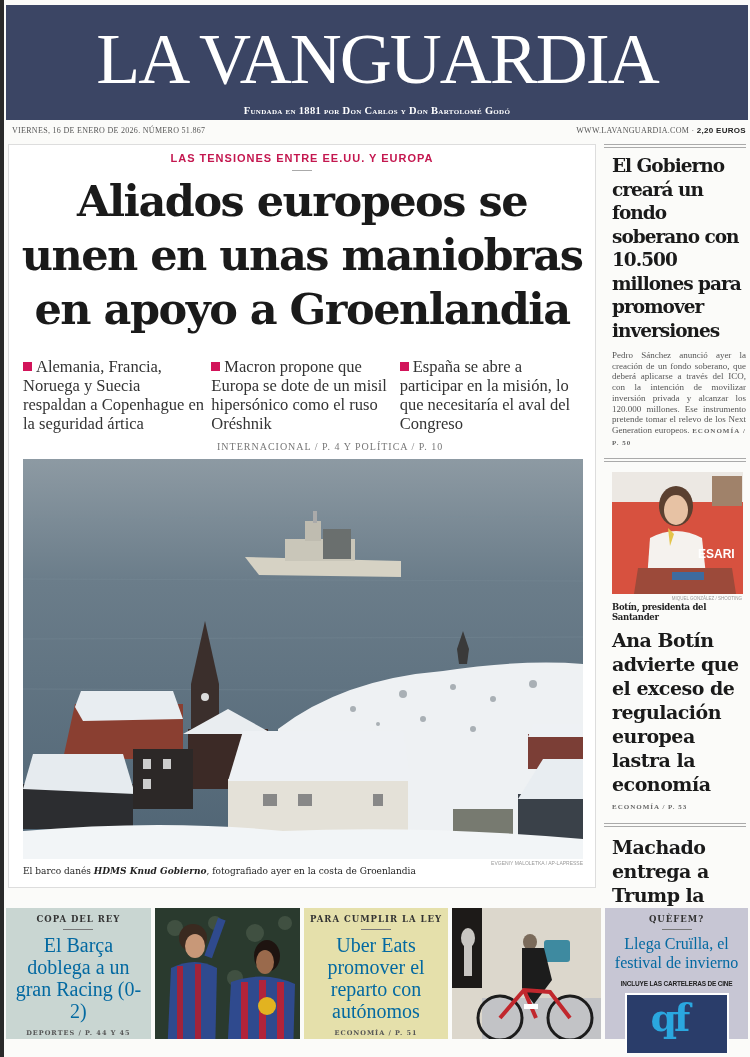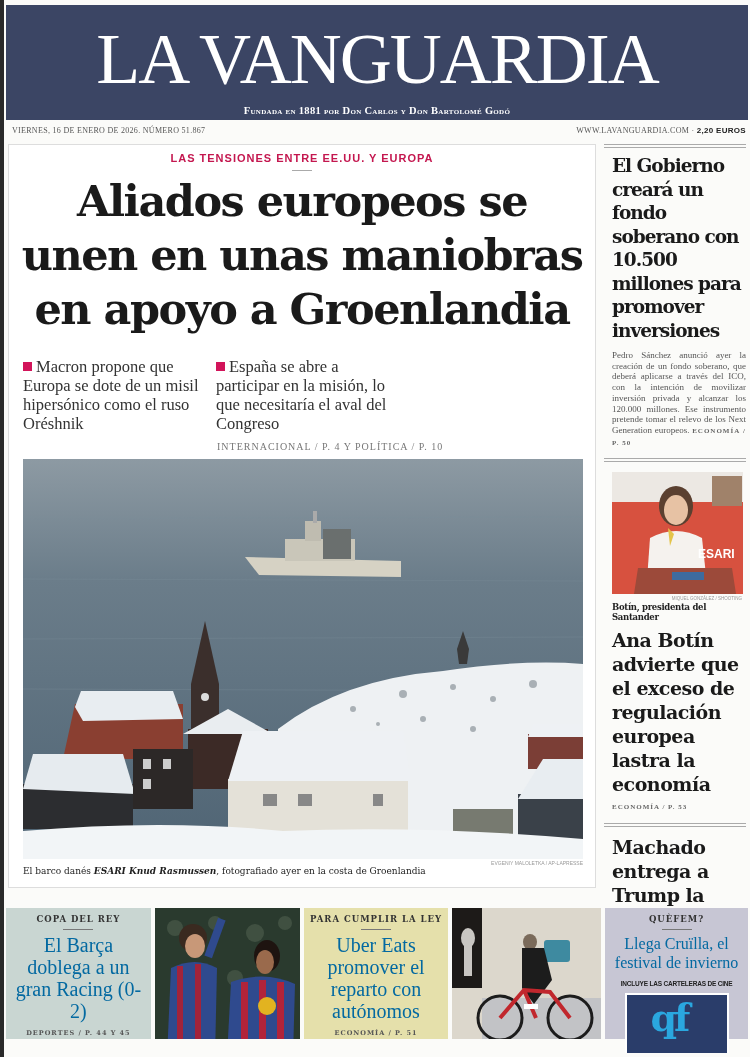--- a/index.html
+++ b/index.html
@@ -74,20 +74,21 @@
 
   <article class="lead">
     <div class="kicker">LAS TENSIONES ENTRE EE.UU. Y EUROPA</div>
     <div class="kicker-rule"></div>
     <h1 class="headline">
       <div>Aliados europeos se</div>
       <div>unen en unas maniobras</div>
       <div>en apoyo a Groenlandia</div>
     </h1>
     <div class="bullets">
+      <div class="bullet"><span class="sq"></span><span>Alemania, Francia, Noruega y Suecia respaldan a Copenhague en la seguridad ártica</span></div>
       <div class="bullet"><span class="sq"></span><span>Macron propone que Europa se dote de un misil hipersónico como el ruso Oréshnik</span></div>
       <div class="bullet"><span class="sq"></span><span>España se abre a participar en la misión, lo que necesitaría el aval del Congreso</span></div>
     </div>
     <div class="lead-ref">INTERNACIONAL / P. 4 Y POLÍTICA / P. 10</div>
 
     <div class="lead-photo">
       <svg width="560" height="400" viewBox="0 0 560 400">
         <defs>
           <linearGradient id="sea" x1="0" y1="0" x2="0" y2="1">
             <stop offset="0" stop-color="#8d9aa3"></stop>
@@ -154,21 +155,21 @@
         <polygon points="505,278 510,265 560,265 560,278" fill="#eef1f4"></polygon>
         <rect x="495" y="335" width="65" height="45" fill="#3a4149"></rect>
         <polygon points="495,340 520,300 560,300 560,340" fill="#e8edf1"></polygon>
         <rect x="430" y="350" width="60" height="32" fill="#777a70"></rect>
 
         <path d="M0,372 Q140,360 260,372 Q400,366 560,380 L560,400 L0,400 Z" fill="#f2f5f7"></path>
       </svg>
     </div>
     <div class="photo-credit">EVGENIY MALOLETKA / AP-LAPRESSE</div>
     <div class="caption">
-      <span>El barco danés </span><i>ESARI Knud Rasmussen</i><span>, fotografiado ayer en la costa de Groenlandia</span>
+      <span>El barco danés </span><i>HDMS Knud Gobierno</i><span>, fotografiado ayer en la costa de Groenlandia</span>
     </div>
   </article>
 
   <aside class="sidebar">
     <div class="rule2"></div>
     <section>
       <h2 class="side-head">El Gobierno creará un fondo soberano con 10.500 millones para promover inversiones</h2>
       <p class="side-body"><span>Pedro Sánchez anunció ayer la creación de un fondo soberano, que deberá aplicarse a través del ICO, con la intención de movilizar inversión privada y alcanzar los 120.000 millones. Ese instrumento pretende tomar el relevo de los Next Generation europeos.</span> <span class="ref">ECONOMÍA / P. 50</span></p>
     </section>
 

